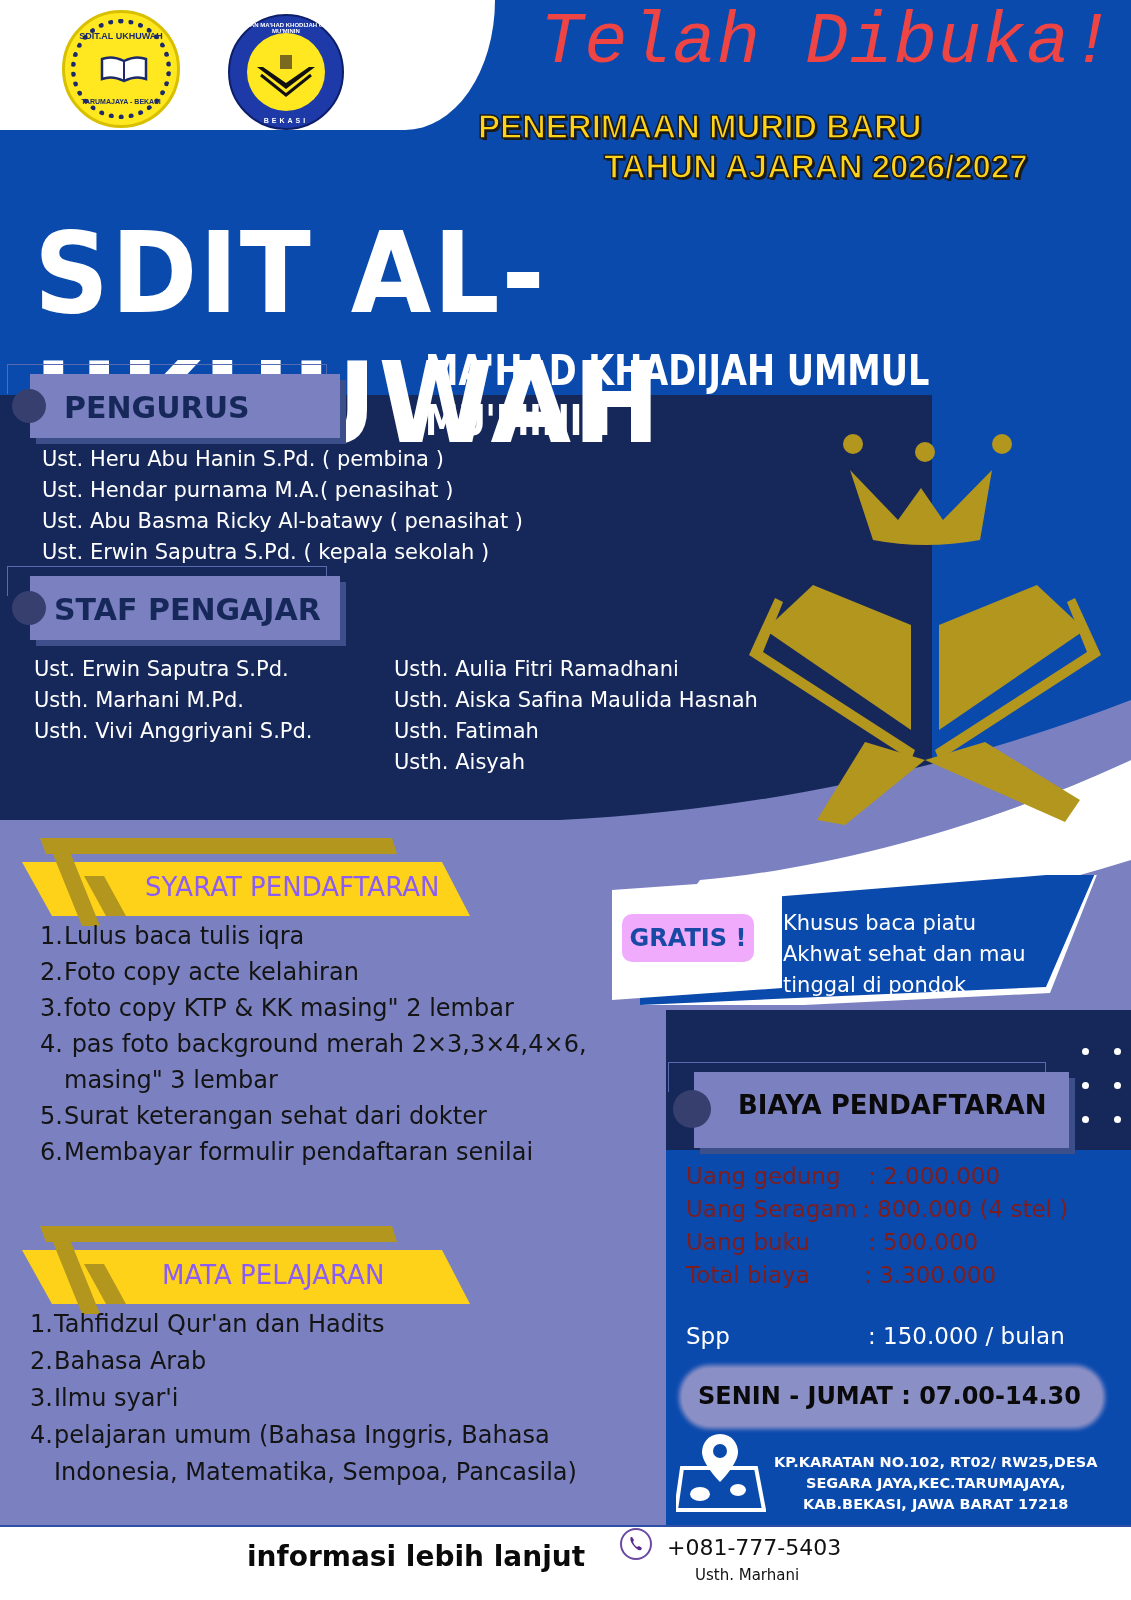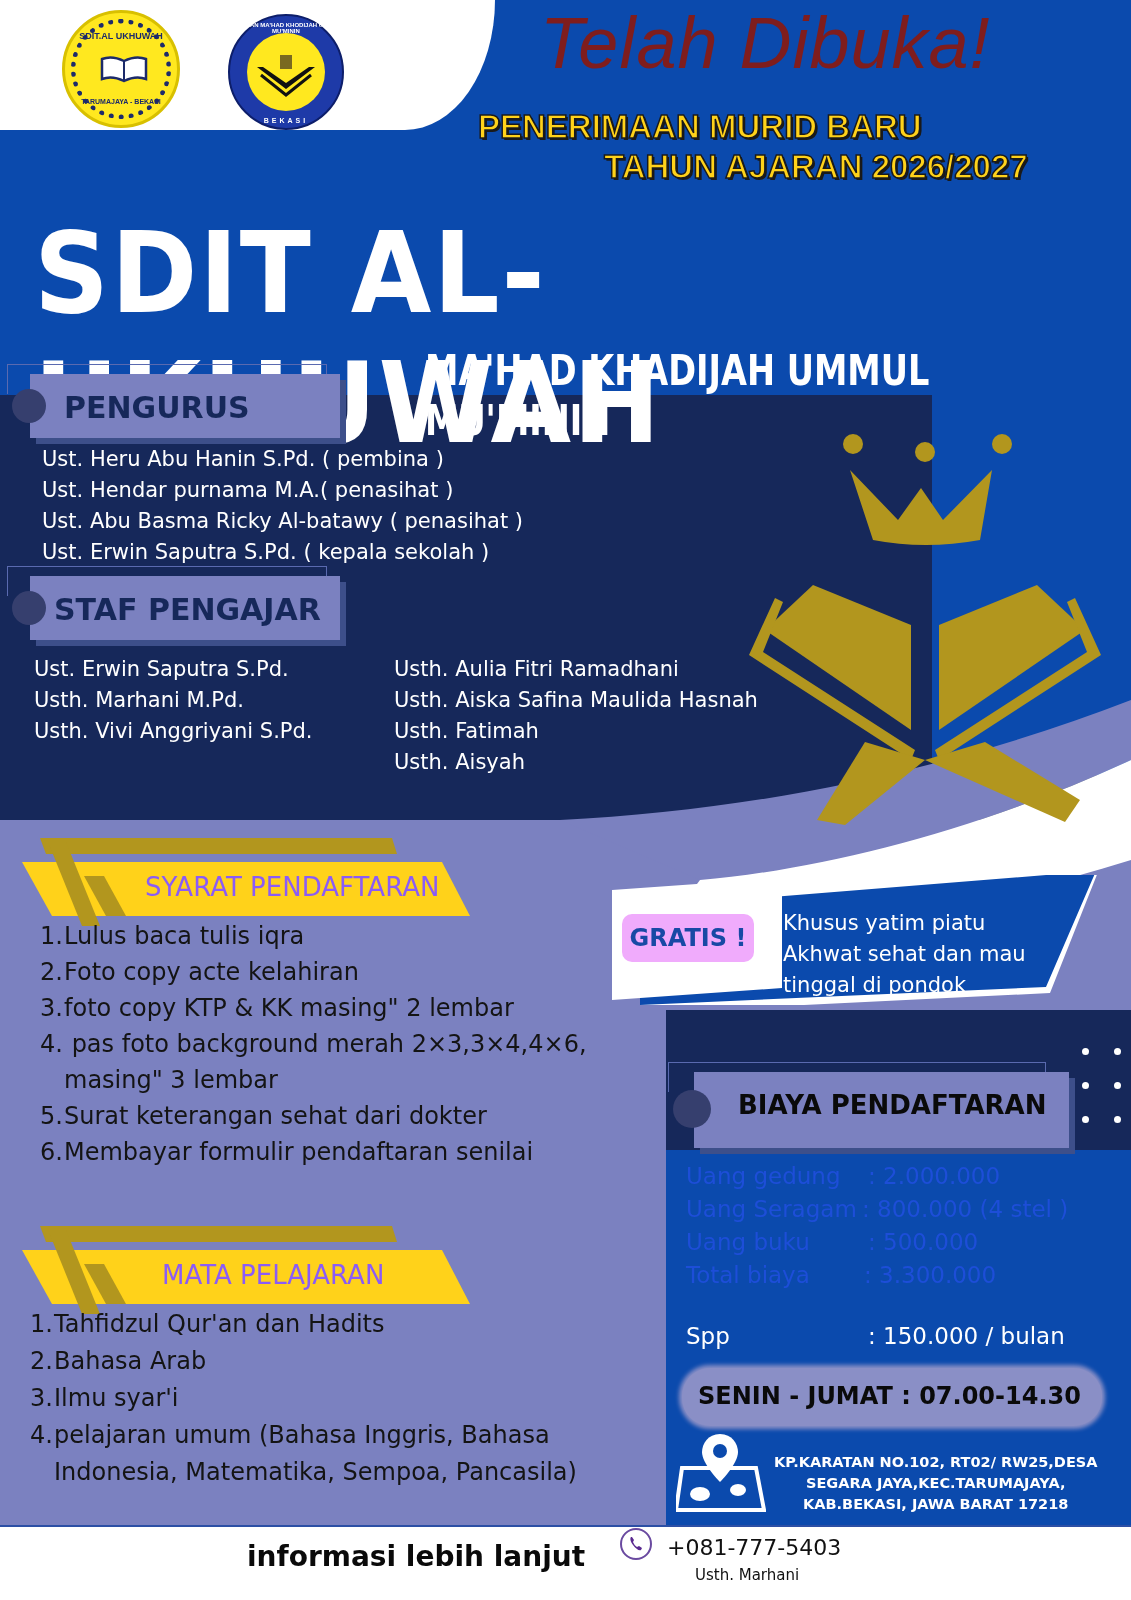--- a/index.html
+++ b/index.html
@@ -23,21 +23,21 @@
   .logo1 .chain { position:absolute; inset:6px; border-radius:50%; border:5px dotted #1c2a6a; }
   .logo1 .txt-top { position:absolute; left:0; right:0; top:18px; text-align:center; font-size:9px; font-weight:bold; color:#1c2a6a; }
   .logo1 .txt-bot { position:absolute; left:0; right:0; bottom:20px; text-align:center; font-size:7px; font-weight:bold; color:#1c2a6a; }
   .logo1 .book { position:absolute; left:35px; top:42px; width:48px; height:28px; }
   .logo2 { left:228px; top:14px; width:116px; height:116px; background:#1e3aa8; border:2px solid #0d1e6a; }
   .logo2 .inner { position:absolute; left:17px; top:17px; width:78px; height:78px; border-radius:50%; background:#ffe81f; }
   .logo2 .txt-top { position:absolute; left:0; right:0; top:6px; text-align:center; font-size:6px; color:#fff; font-weight:bold; }
   .logo2 .txt-bot { position:absolute; left:0; right:0; bottom:4px; text-align:center; font-size:7px; color:#fff; font-weight:bold; letter-spacing:3px; }
 
   
-  .script { left:540px; top:2px; font-family:Liberation Sans, sans-serif; font-style:italic; font-size:72px; color:#7f1d1d; letter-spacing:1px; }
+  .script { left:540px; top:2px; font-family:Liberation Mono, monospace; font-style:italic; font-size:72px; color:#ef4444; letter-spacing:1px; }
   .yellow-stroke { font-family:"Liberation Sans", sans-serif; font-weight:bold; color:#ffd21a; -webkit-text-stroke:1.5px #1a1a1a; text-shadow: 2px 2px 0 #1a1a1a; }
   .pmb { left:478px; top:108px; font-size:33px; }
   .tahun { left:604px; top:148px; font-size:33px; }
   .school { left:34px; top:208px; font-size:112px; font-weight:bold; color:#fff; letter-spacing:2px; font-family:"DejaVu Sans", sans-serif; transform:scaleX(0.93); transform-origin:left; }
   .mahad { left:425px; top:345px; font-size:43px; font-weight:bold; color:#fff; font-family:"DejaVu Sans", sans-serif; transform:scaleX(0.78); transform-origin:left; }
 
   
   .tag-wrap { width:340px; height:72px; }
   .tag-outline { position:absolute; left:5px; top:0; width:320px; height:30px; border:1px solid #5a6ab0; border-bottom:none; border-right:1px solid #5a6ab0; }
   .tag-box { position:absolute; left:28px; top:10px; width:310px; height:64px; background:#7b81c0; box-shadow:6px 6px 0 #3d4f8a; }
@@ -64,21 +64,21 @@
   
   .biaya-navy { left:666px; top:1010px; width:465px; height:140px; background:#16285a; }
   .biaya-blue { left:666px; top:1150px; width:465px; height:375px; background:#0b4aad; }
   .biaya-outline { left:668px; top:1062px; width:378px; height:30px; border:1px solid #5a6ab0; border-bottom:none; }
   .biaya-box { left:694px; top:1072px; width:375px; height:76px; background:#7b81c0; box-shadow:6px 6px 0 #3d4f8a; }
   .biaya-dot { left:673px; top:1090px; width:38px; height:38px; border-radius:50%; background:#363f6e; }
   .biaya-label { left:738px; top:1090px; font-size:26px; font-weight:bold; color:#0a0a0a; font-family:"DejaVu Sans", sans-serif; }
   .dots { left:1082px; top:1048px; width:44px; height:80px; }
   .dots span { position:absolute; width:7px; height:7px; border-radius:50%; background:#fff; }
 
-  .fees { left:686px; top:1160px; color:#1d4ed8; font-size:23px; line-height:33px; font-family:"DejaVu Sans", sans-serif; }
+  .fees { left:686px; top:1160px; color:#7f1d1d; font-size:23px; line-height:33px; font-family:"DejaVu Sans", sans-serif; }
   .fees .row { display:flex; }
   .fees .k { width:182px; }
   .spp { left:686px; top:1323px; color:#fff; font-size:23px; font-family:"DejaVu Sans", sans-serif; display:flex; }
   .spp .k { width:182px; }
 
   .schedule { left:682px; top:1368px; width:420px; height:58px; background:#8a8fc6; border-radius:28px; box-shadow: 0 0 4px 3px #8a8fc6; }
   .schedule-text { left:698px; top:1382px; font-size:24px; font-weight:bold; color:#0a0a0a; font-family:"DejaVu Sans", sans-serif; }
 
   .map-icon { left:676px; top:1432px; width:90px; height:80px; }
   .address { left:774px; top:1452px; color:#fff; font-size:14.5px; font-weight:bold; line-height:21px; font-family:"DejaVu Sans", sans-serif;text-align:center; }
@@ -219,21 +219,21 @@
 <div class="abs biaya-navy"></div>
 <div class="abs biaya-blue"></div>
 
 <svg class="abs gratis-blue" viewBox="0 0 460 130" width="460" height="130">
   <polygon points="140,18 460,-8 410,118 0,138 0,120 130,112" fill="#fff"></polygon>
   <polygon points="132,22 456,-4 406,112 0,130 0,112 128,104" fill="#0b4aad"></polygon>
 </svg>
 <div class="abs gratis-white"></div>
 <div class="abs gratis-pill">GRATIS !</div>
 <div class="abs gratis-text">
-  <div>Khusus yatim piatu</div>
+  <div>Khusus baca piatu</div>
   <div>Akhwat sehat dan mau</div>
   <div>tinggal di pondok</div>
 </div>
 
 <div class="abs biaya-outline"></div>
 <div class="abs biaya-box"></div>
 <div class="abs biaya-dot"></div>
 <div class="abs biaya-label">BIAYA PENDAFTARAN</div>
 <div class="abs dots">
   <span style="left:0; top:0;"></span>

